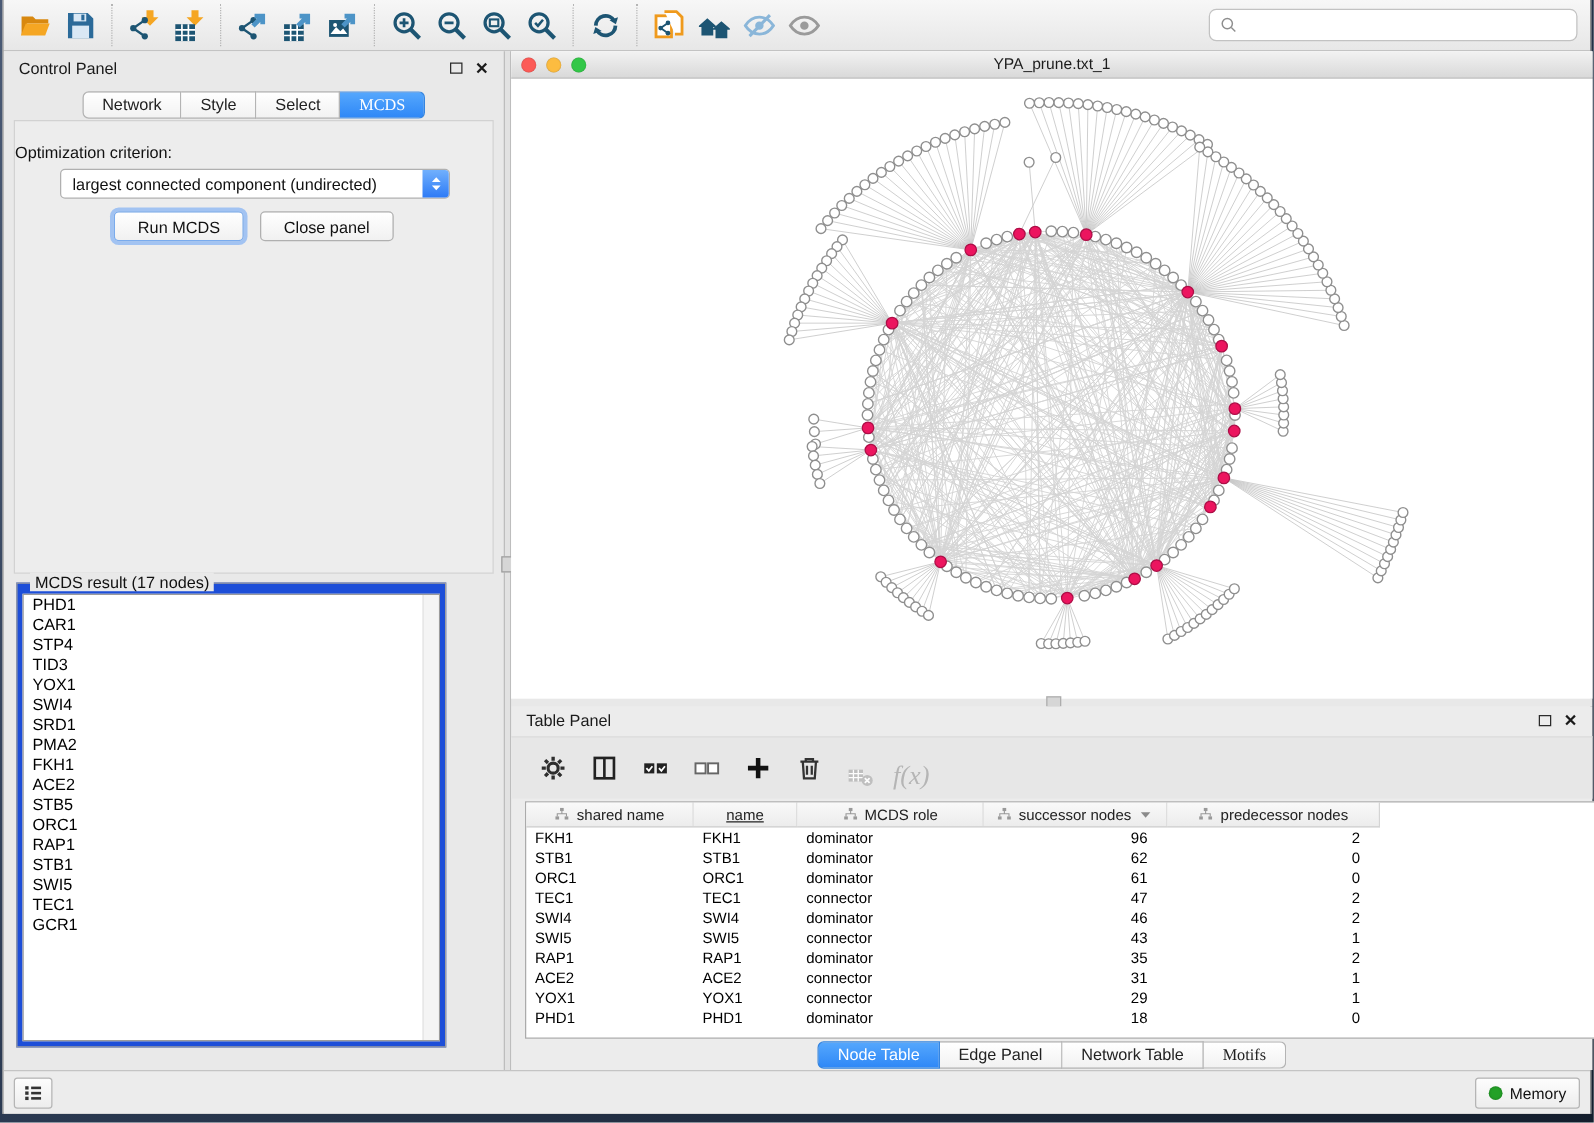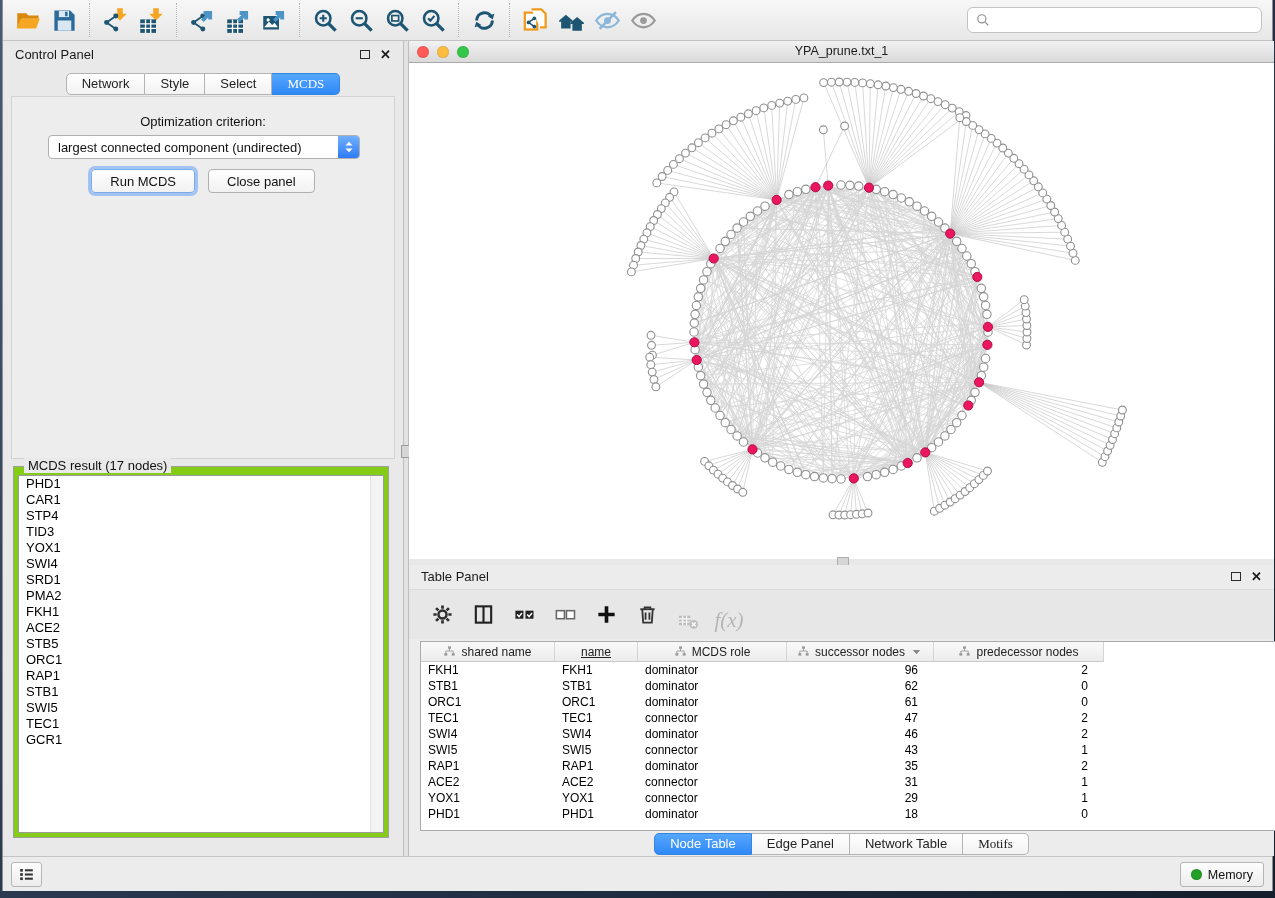--- a/index.html
+++ b/index.html
@@ -23,27 +23,27 @@
   .win-btns { margin-left:auto; display:flex; align-items:center; gap:10px; }
   .float-btn { width:10px; height:9px; border:1.5px solid #2b2b2b; display:inline-block; }
   .close-btn { font-size:13px; font-weight:bold; color:#1a1a1a; line-height:1; cursor:pointer; }
   .seg-bar { display:flex; justify-content:center; }
   .cp-tabs { position:absolute; left:0; top:32px; width:100%; }
   .seg { height:22px; line-height:20px; padding:0 15px; font-size:13px; color:#222; background:linear-gradient(#fff,#f2f2f2); border:1px solid #b4b4b4; border-left:none; cursor:pointer; }
   .seg:first-child { border-left:1px solid #b4b4b4; border-radius:5px 0 0 5px; }
   .seg:last-child { border-radius:0 5px 5px 0;font-family:Liberation Serif, serif; }
   .seg.active { background:linear-gradient(#55a7fd,#2f88f7); color:#fff; border-color:#3585e0; }
   .cp-content { position:absolute; left:8px; top:55px; width:384px; height:363px; background:#ededed; border:1px solid #d2d2d2; }
-  .opt-label { position:absolute; left:0; top:17px; width:100%; text-align:center; font-size:13px; color:#111; }
+  .opt-label { position:absolute; left:0; top:17px; width:100%; font-size:13px; color:#111; }
   .dropdown { position:absolute; left:36px; top:38px; width:312px; height:24px; background:#fff; border:1px solid #b0b0b0; border-radius:4px; font-size:13px; color:#111; display:flex; align-items:center; padding-left:9px; cursor:pointer; }
   .stepper { margin-left:auto; width:21px; height:22px; border-radius:0 3px 3px 0; background:linear-gradient(#71b0fd,#2e7bf6); display:flex; align-items:center; justify-content:center; }
   .btn-row { position:absolute; left:0; top:72px; width:100%; display:flex; justify-content:center; gap:13px; }
   .mac-btn { height:24px; padding:0 18px; font-size:13px; color:#111; background:linear-gradient(#ffffff,#f1f1f1); border:1px solid #b0b0b0; border-radius:4px; cursor:pointer; font-family:"Liberation Sans",sans-serif; }
   .mac-btn.focused { border-color:#7aabec; box-shadow:0 0 0 3px rgba(100,160,245,.55); }
-  .result-box { position:absolute; left:10px; top:425px; width:376px; height:372px; border:1px solid #9f9f9f; background:#84cc16; }
+  .result-box { position:absolute; left:10px; top:425px; width:344px; height:372px; border:1px solid #9f9f9f; background:#1d4ed8; }
   .result-legend { position:absolute; top:-9px; left:10px; background:#e9e9e9; padding:0 4px; font-size:13px; color:#111; }
   .result-list { position:absolute; left:4px; top:8px; right:4px; bottom:4px; background:#fff; border:1px solid #9b9b9b; overflow:hidden; }
   .list-scroll { position:absolute; right:0; top:0; bottom:0; width:13px; background:#f4f4f4; border-left:1px solid #e2e2e2; }
   .list-item { font-size:13px; color:#000; line-height:16px; padding-left:7px; }
 
   
   .vsplitter { position:absolute; left:400px; top:41px; width:6px; height:815px; background:#e2e2e2; border-left:1px solid #bdbdbd; border-right:1px solid #bdbdbd; cursor:col-resize; }
   .vsplitter .grip { position:absolute; left:-3px; top:404px; width:10px; height:13px; background:#d6d6d6; border:1px solid #9d9d9d; }
   .hsplitter { position:absolute; left:406px; top:559px; width:865px; height:6px; background:#e8e8e8; cursor:row-resize; }
   .hsplitter .grip-h { position:absolute; left:428px; top:-2px; width:12px; height:9px; background:#d6d6d6; border:1px solid #adadad; }

